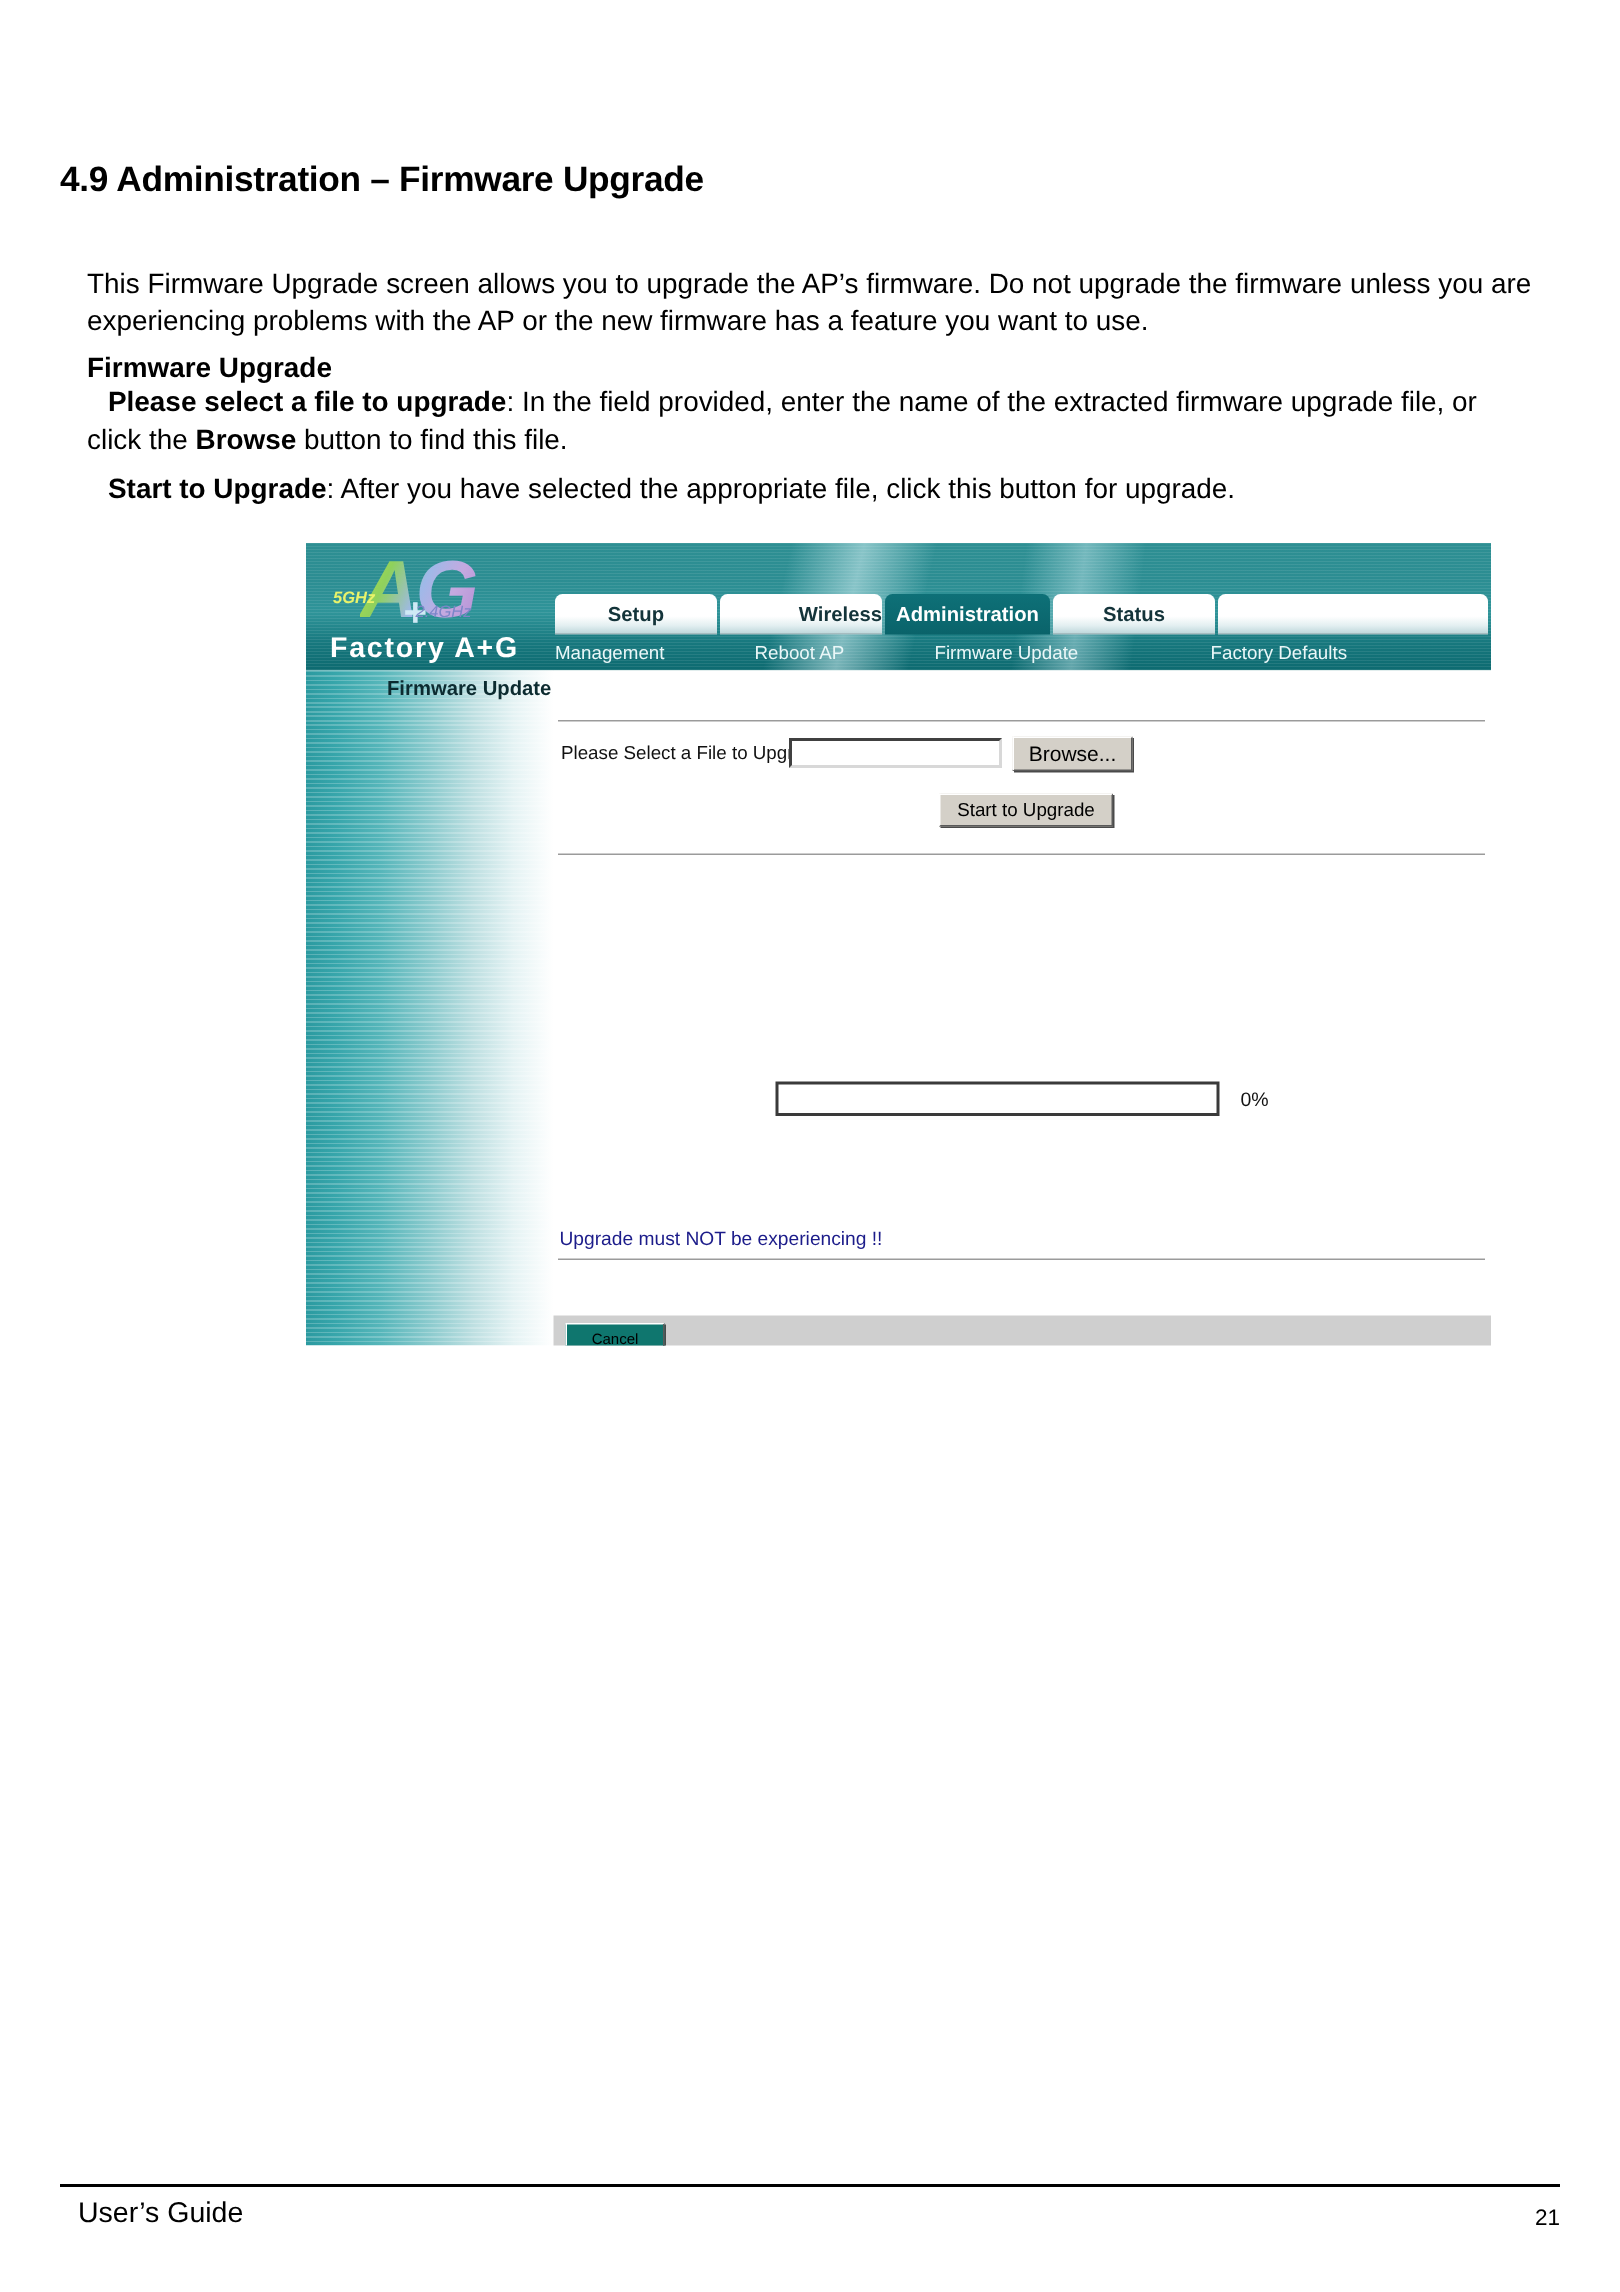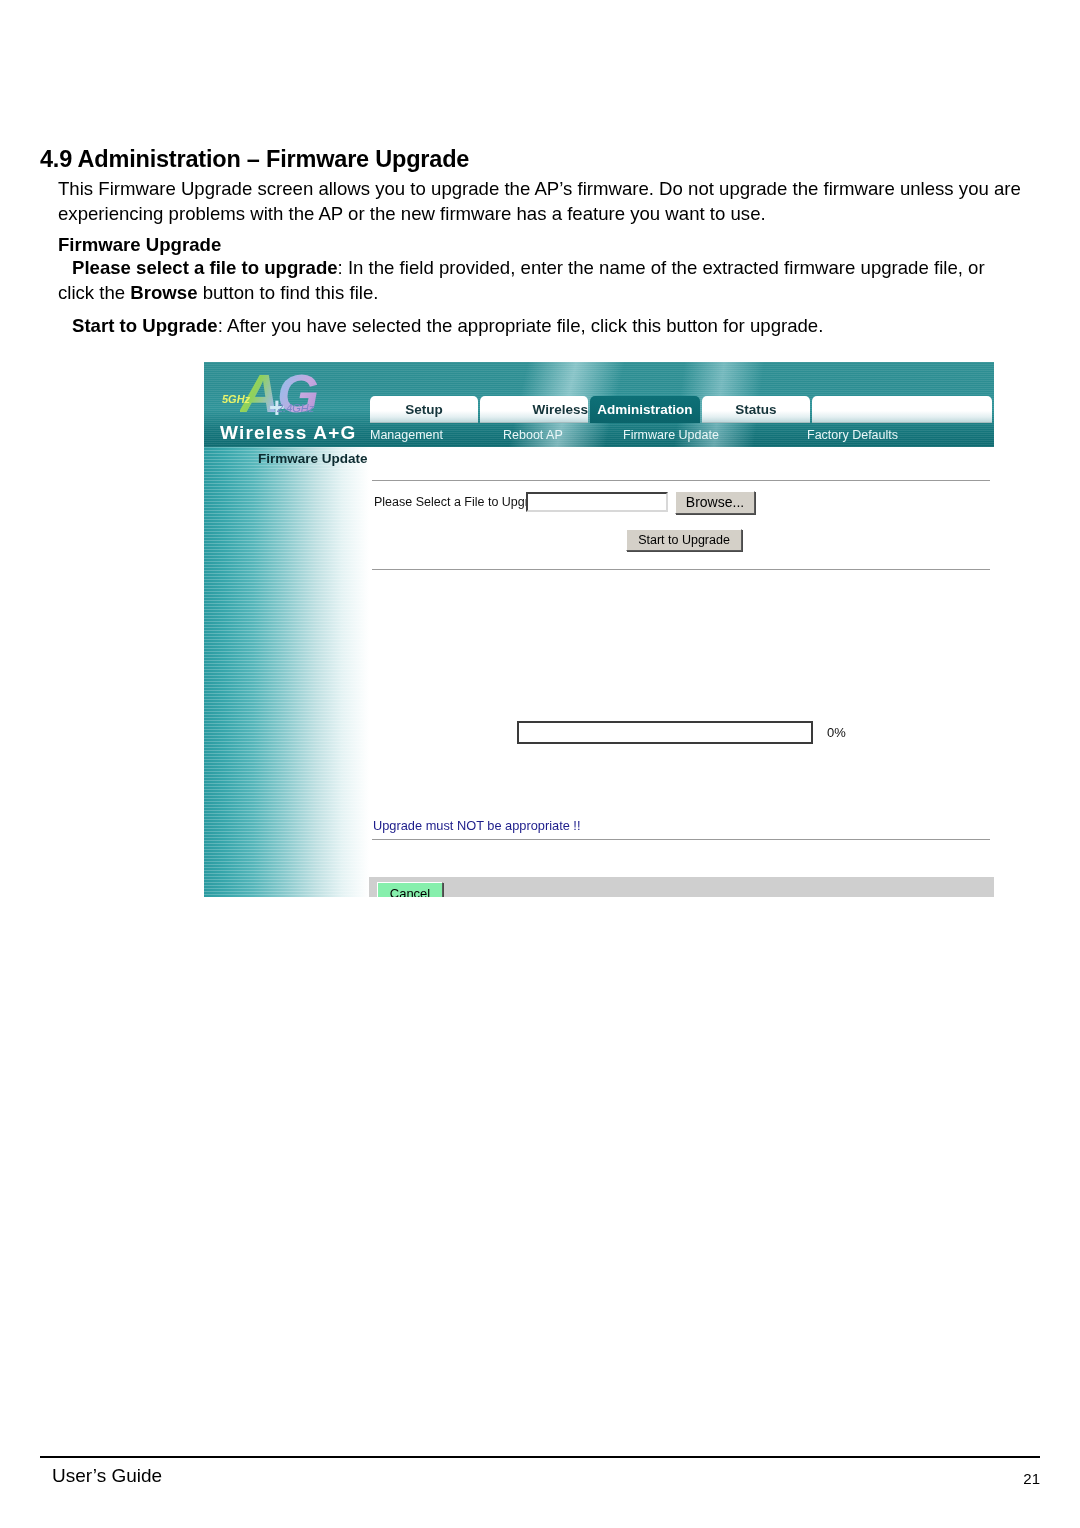--- a/index.html
+++ b/index.html
@@ -26,21 +26,20 @@
   }
 
   .doc-heading {
     position: absolute;
     left: 40px;
     top: 106px;
     font-size: 23.5px;
     font-weight: bold;
     letter-spacing: -0.2px;
     color: #000;
-    margin-top: 40px;
   }
 
   .doc-para {
     position: absolute;
     left: 58px;
     width: 964px;
     font-size: 18.6px;
     line-height: 25px;
     color: #000;
   }
@@ -377,22 +376,22 @@
     position: absolute;
     left: 165px; top: 430px;
     width: 625px; height: 35px;
     background: #cfcfcf;
   }
   .btn-cancel {
     position: absolute;
     left: 8px; top: 5px;
     width: 66px; height: 24px;
     line-height: 22px;
-    font-size: 13px;
-    background: #86efac;
+    font-size: 10px;
+    background: #0f766e;
   }
 </style>
 </head>
 <body>
 
 <div class="page">
 
   <div class="doc-heading">4.9 Administration – Firmware Upgrade</div>
 
   <div class="doc-para p-intro">This Firmware Upgrade screen allows you to upgrade the AP’s firmware. Do not upgrade the firmware unless you are experiencing problems with the AP or the new firmware has a feature you want to use.</div>
@@ -405,21 +404,21 @@
 
   <div class="shot">
 
     <div class="banner"></div>
 
     <div class="logo-wrap">
       <span class="logo-ag">AG</span>
       <span class="logo-plus">+</span>
       <span class="logo-5ghz">5GHz</span>
       <span class="logo-24ghz">2.4GHz</span>
-      <span class="logo-word">Wireless A+G</span>
+      <span class="logo-word">Factory A+G</span>
     </div>
 
     <div class="tabbar">
       <div class="tab" id="tab0" style="left: 0px; width: 108px;">Setup</div>
       <div class="tab" id="tab1" style="left: 110px; width: 108px; text-align: right;">Wireless</div>
       <div class="tab active" id="tab2" style="left: 220px; width: 110px;">Administration</div>
       <div class="tab" id="tab3" style="left: 332px; width: 108px;">Status</div>
       <div class="tab filler" id="tab4" style="left: 442px; width: 180px;"></div>
     </div>
 
@@ -448,21 +447,21 @@
         <button class="btn btn-start">Start to Upgrade</button>
 
         <div class="hr hr-2"></div>
 
         <div class="progress-row">
           <div class="progress-box"></div>
           <span class="progress-pct">0%</span>
         </div>
 
 
-        <div class="warn-line2"><span>Upgrade must </span><span class="wnot">NOT</span><span> be appropriate !!</span></div>
+        <div class="warn-line2"><span>Upgrade must </span><span class="wnot">NOT</span><span> be experiencing !!</span></div>
 
         <div class="hr hr-3"></div>
 
       </div>
 
       <div class="bottombar">
         <button class="btn btn-cancel">Cancel</button>
       </div>
 
     </div>

